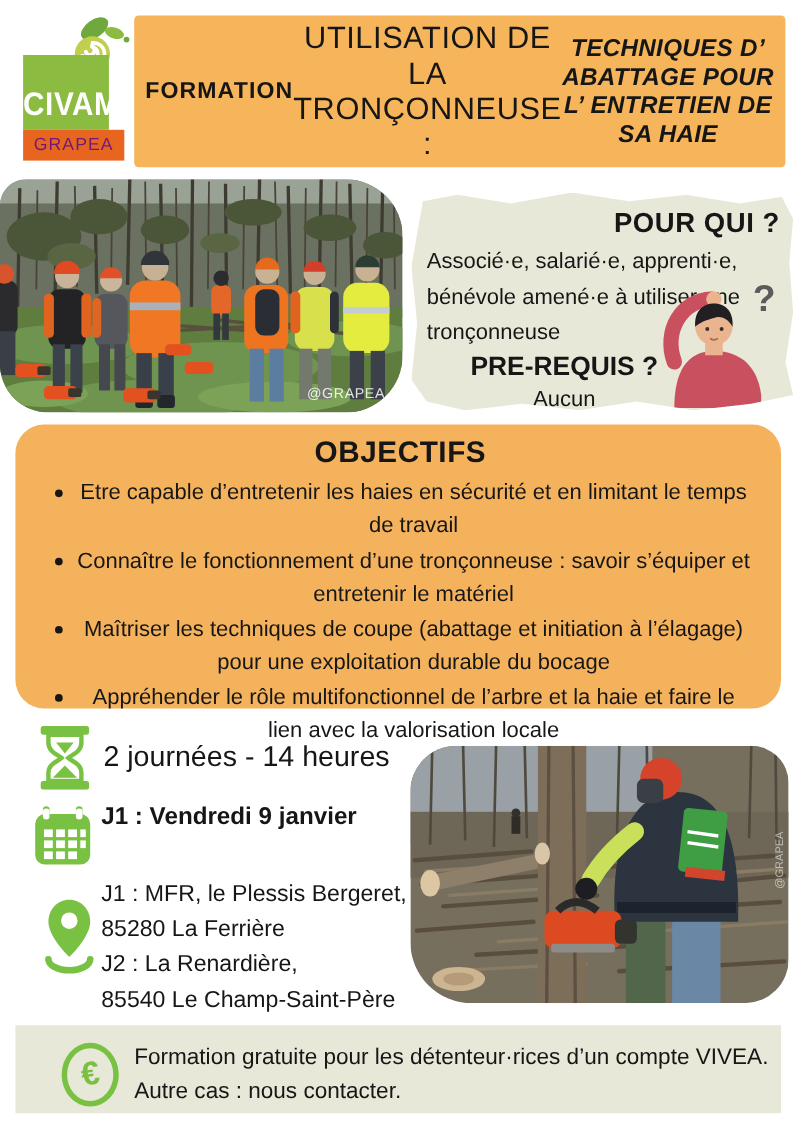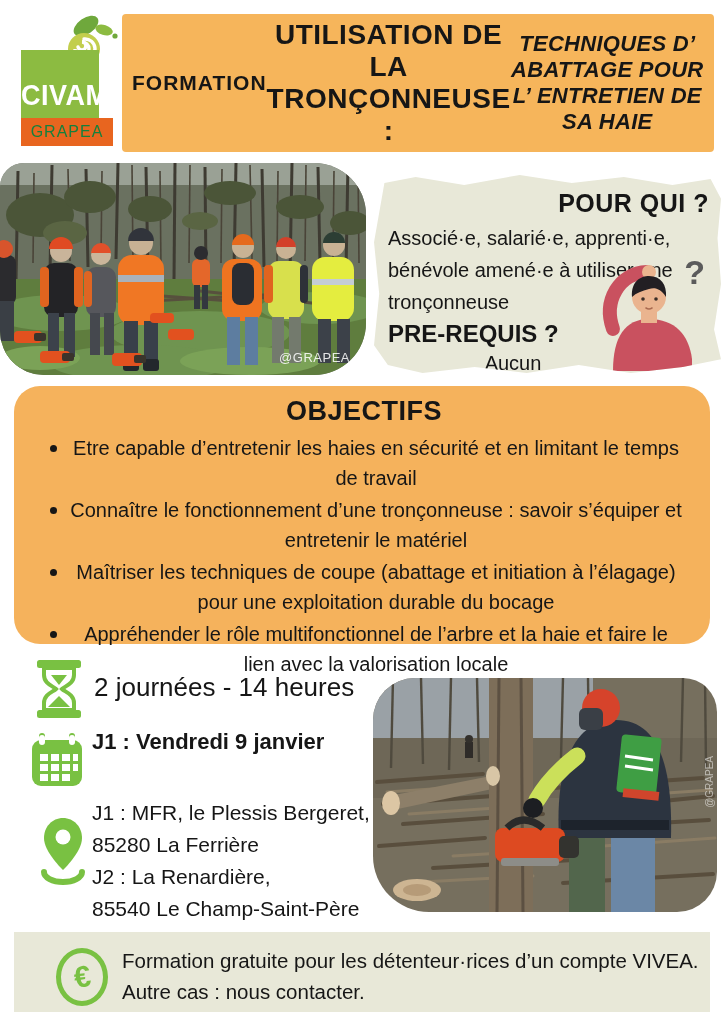--- a/index.html
+++ b/index.html
@@ -8,48 +8,48 @@
     font-family:"Liberation Sans",sans-serif;color:#161616;
   }
   
   .logo{position:absolute;left:20px;top:14px;width:100px;height:134px;}
   .logo-green{position:absolute;left:1px;top:36px;width:78px;height:68px;background:#8cbb41;}
   .logo-orange{position:absolute;left:1px;top:104px;width:92px;height:28px;background:#e8651f;}
   .logo-civam{position:absolute;left:1px;top:66px;width:78px;text-align:center;
     font-weight:bold;font-size:27px;letter-spacing:.5px;color:#fff;
     font-family:"Liberation Sans",sans-serif;transform:scaleY(1.1);}
   .logo-grapea{position:absolute;left:1px;top:109px;width:92px;text-align:center;
-    font-size:16px;color:#15803d;letter-spacing:1px;}
+    font-size:16px;color:#701a75;letter-spacing:1px;}
   .logo-art{position:absolute;left:40px;top:-2px;}
   
   .title-box{position:absolute;left:122px;top:14px;width:592px;height:138px;background:#f6b55b;
     border-radius:4px;display:flex;justify-content:space-evenly;
     align-items:center;text-align:center;padding:4px 10px;box-sizing:border-box;}
   .kicker{font-weight:bold;font-size:21px;letter-spacing:1px;}
-  .title-main{font-weight:bold;font-size:28px;letter-spacing:.5px;}
+  .title-main{font-weight:normal;font-size:28px;letter-spacing:.5px;}
   .title-sub{font-weight:bold;font-style:italic;font-size:22px;letter-spacing:.3px;}
   
   .photo-left{position:absolute;left:0;top:163px;width:366px;height:212px;
     border-radius:24px 52px 52px 44px;overflow:hidden;}
   .photo-right{position:absolute;left:373px;top:678px;width:344px;height:234px;
     border-radius:42px 34px 40px 56px;overflow:hidden;}
   .photo-left svg,.photo-right svg{display:block;}
   .watermark{position:absolute;right:16px;bottom:10px;color:rgba(255,255,255,.85);
     font-size:13px;letter-spacing:.5px;}
   .watermark-vert{position:absolute;right:2px;top:78px;color:rgba(255,255,255,.55);
     font-size:10px;writing-mode:vertical-rl;transform:rotate(180deg);}
   
   .audience{position:absolute;left:374px;top:175px;width:347px;height:198px;background:#e8e8d8;
     clip-path:polygon(3% 4%,12% 1%,26% 5%,42% 0%,57% 4%,72% 1%,86% 5%,97% 2%,100% 12%,99% 32%,
       100% 55%,98% 78%,100% 93%,89% 97%,74% 100%,59% 96%,44% 100%,29% 97%,14% 100%,4% 96%,
       0% 86%,1.5% 60%,0% 34%,2% 14%);
     box-sizing:border-box;padding:14px 12px 0 14px;}
   .audience-heading{font-weight:bold;font-size:25px;text-align:right;letter-spacing:.5px;}
   .audience-body{font-size:20px;line-height:1.6;margin-top:4px;width:320px;}
-  .prereq-heading{font-weight:bold;font-size:24px;margin-top:2px;width:250px;}
+  .prereq-heading{font-weight:bold;font-size:24px;margin-top:2px;width:250px;text-align:center;}
   .prereq-value{font-size:20px;margin-top:4px;width:250px;text-align:center;}
   .confused-wrap{position:absolute;right:14px;bottom:2px;width:110px;height:112px;}
   .qmark{position:absolute;right:2px;top:-6px;font-size:34px;font-weight:bold;color:#5b5b5b;}
   
   .objectives{position:absolute;left:14px;top:386px;width:696px;height:258px;background:#f5b25c;
     border-radius:26px;box-sizing:border-box;padding:10px 26px 12px 30px;}
   .objectives-heading{font-weight:bold;font-size:27px;text-align:center;letter-spacing:.5px;margin-bottom:6px;}
   .objectives-list{margin:0;padding:0;list-style:none;}
   .objectives-list li{position:relative;padding-left:24px;font-size:20px;line-height:1.5;margin-bottom:2px;text-align:center;}
   .objectives-list li::before{content:"";position:absolute;left:6px;top:12px;width:7px;height:7px;

